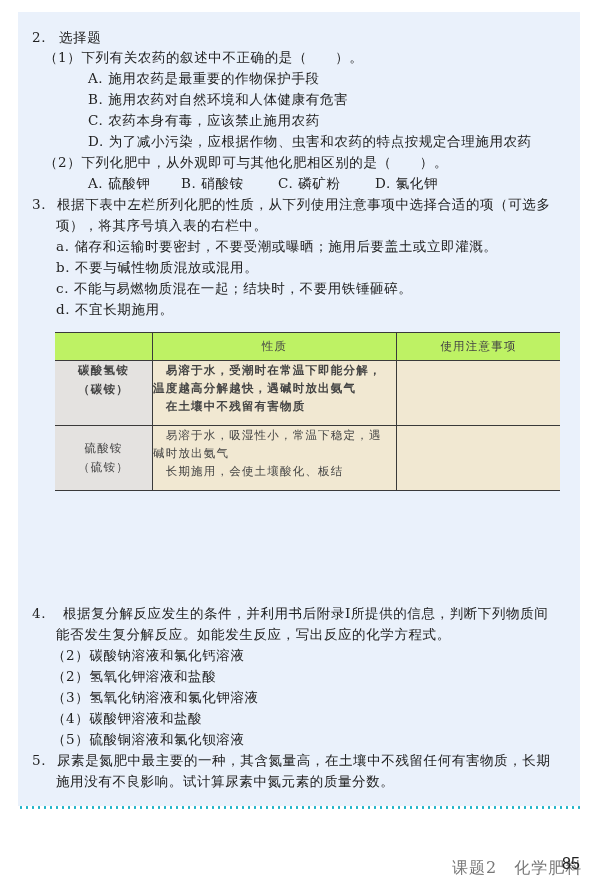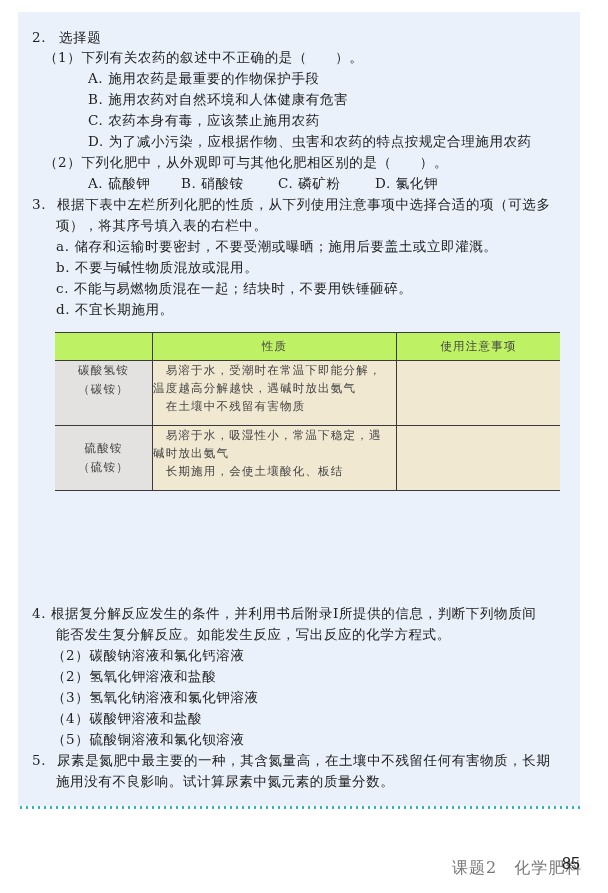--- a/index.html
+++ b/index.html
@@ -67,21 +67,21 @@
 
 <table class="t">
   <thead>
     <tr>
       <th></th>
       <th>性质</th>
       <th>使用注意事项</th>
     </tr>
   </thead>
   <tbody>
-    <tr style="height:65px;">
+    <tr style="height:65px;font-weight:bold;">
       <td class="name">
         <div>碳酸氢铵</div>
         <div>（碳铵）</div>
       </td>
       <td class="prop">
         <div>　易溶于水，受潮时在常温下即能分解，</div>
         <div>温度越高分解越快，遇碱时放出氨气</div>
         <div>　在土壤中不残留有害物质</div>
       </td>
       <td class="note"></td>
@@ -96,21 +96,21 @@
         <div>碱时放出氨气</div>
         <div>　长期施用，会使土壤酸化、板结</div>
       </td>
       <td class="note"></td>
     </tr>
   </tbody>
 </table>
 
 <div class="line" style="left:32px; top:603px;">
   <span class="num">4.</span>
-  <span style="margin-left:0;">根据复分解反应发生的条件，并利用书后附录Ⅰ所提供的信息，判断下列物质间</span>
+  <span style="margin-left:12px;">根据复分解反应发生的条件，并利用书后附录Ⅰ所提供的信息，判断下列物质间</span>
 </div>
 <div class="line" style="left:56px; top:624px;">能否发生复分解反应。如能发生反应，写出反应的化学方程式。</div>
 <div class="line" style="left:52px; top:645px;">（2）碳酸钠溶液和氯化钙溶液</div>
 <div class="line" style="left:52px; top:666px;">（2）氢氧化钾溶液和盐酸</div>
 <div class="line" style="left:52px; top:687px;">（3）氢氧化钠溶液和氯化钾溶液</div>
 <div class="line" style="left:52px; top:708px;">（4）碳酸钾溶液和盐酸</div>
 <div class="line" style="left:52px; top:729px;">（5）硫酸铜溶液和氯化钡溶液</div>
 
 <div class="line" style="left:32px; top:750px;">
   <span class="num">5.</span>

